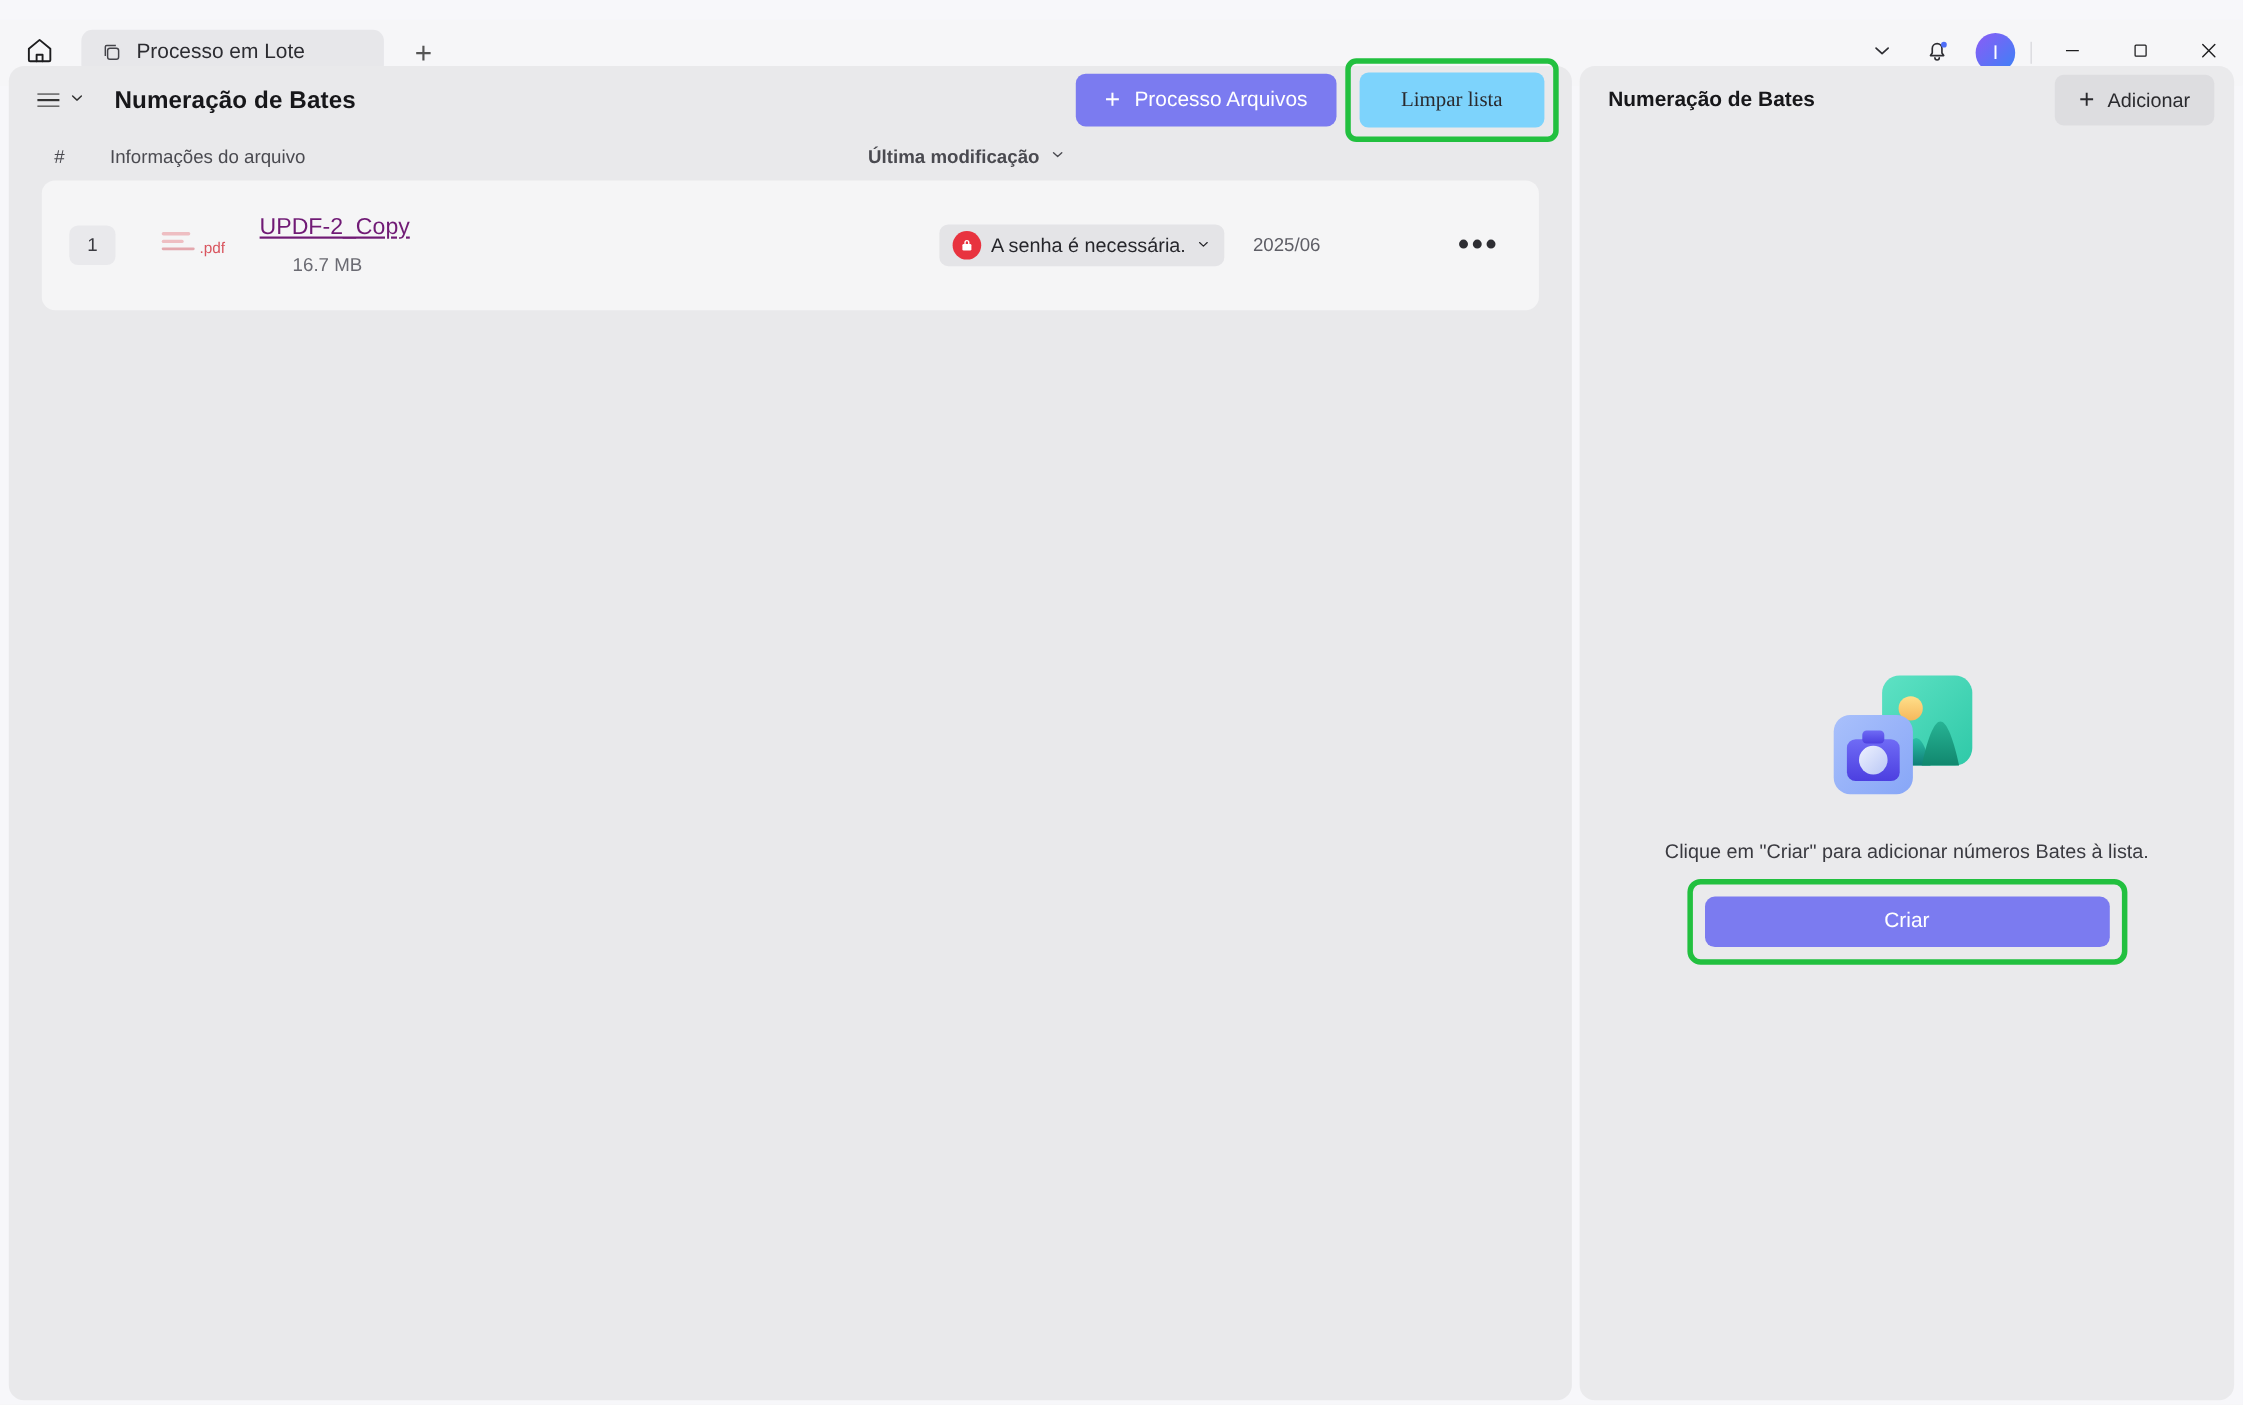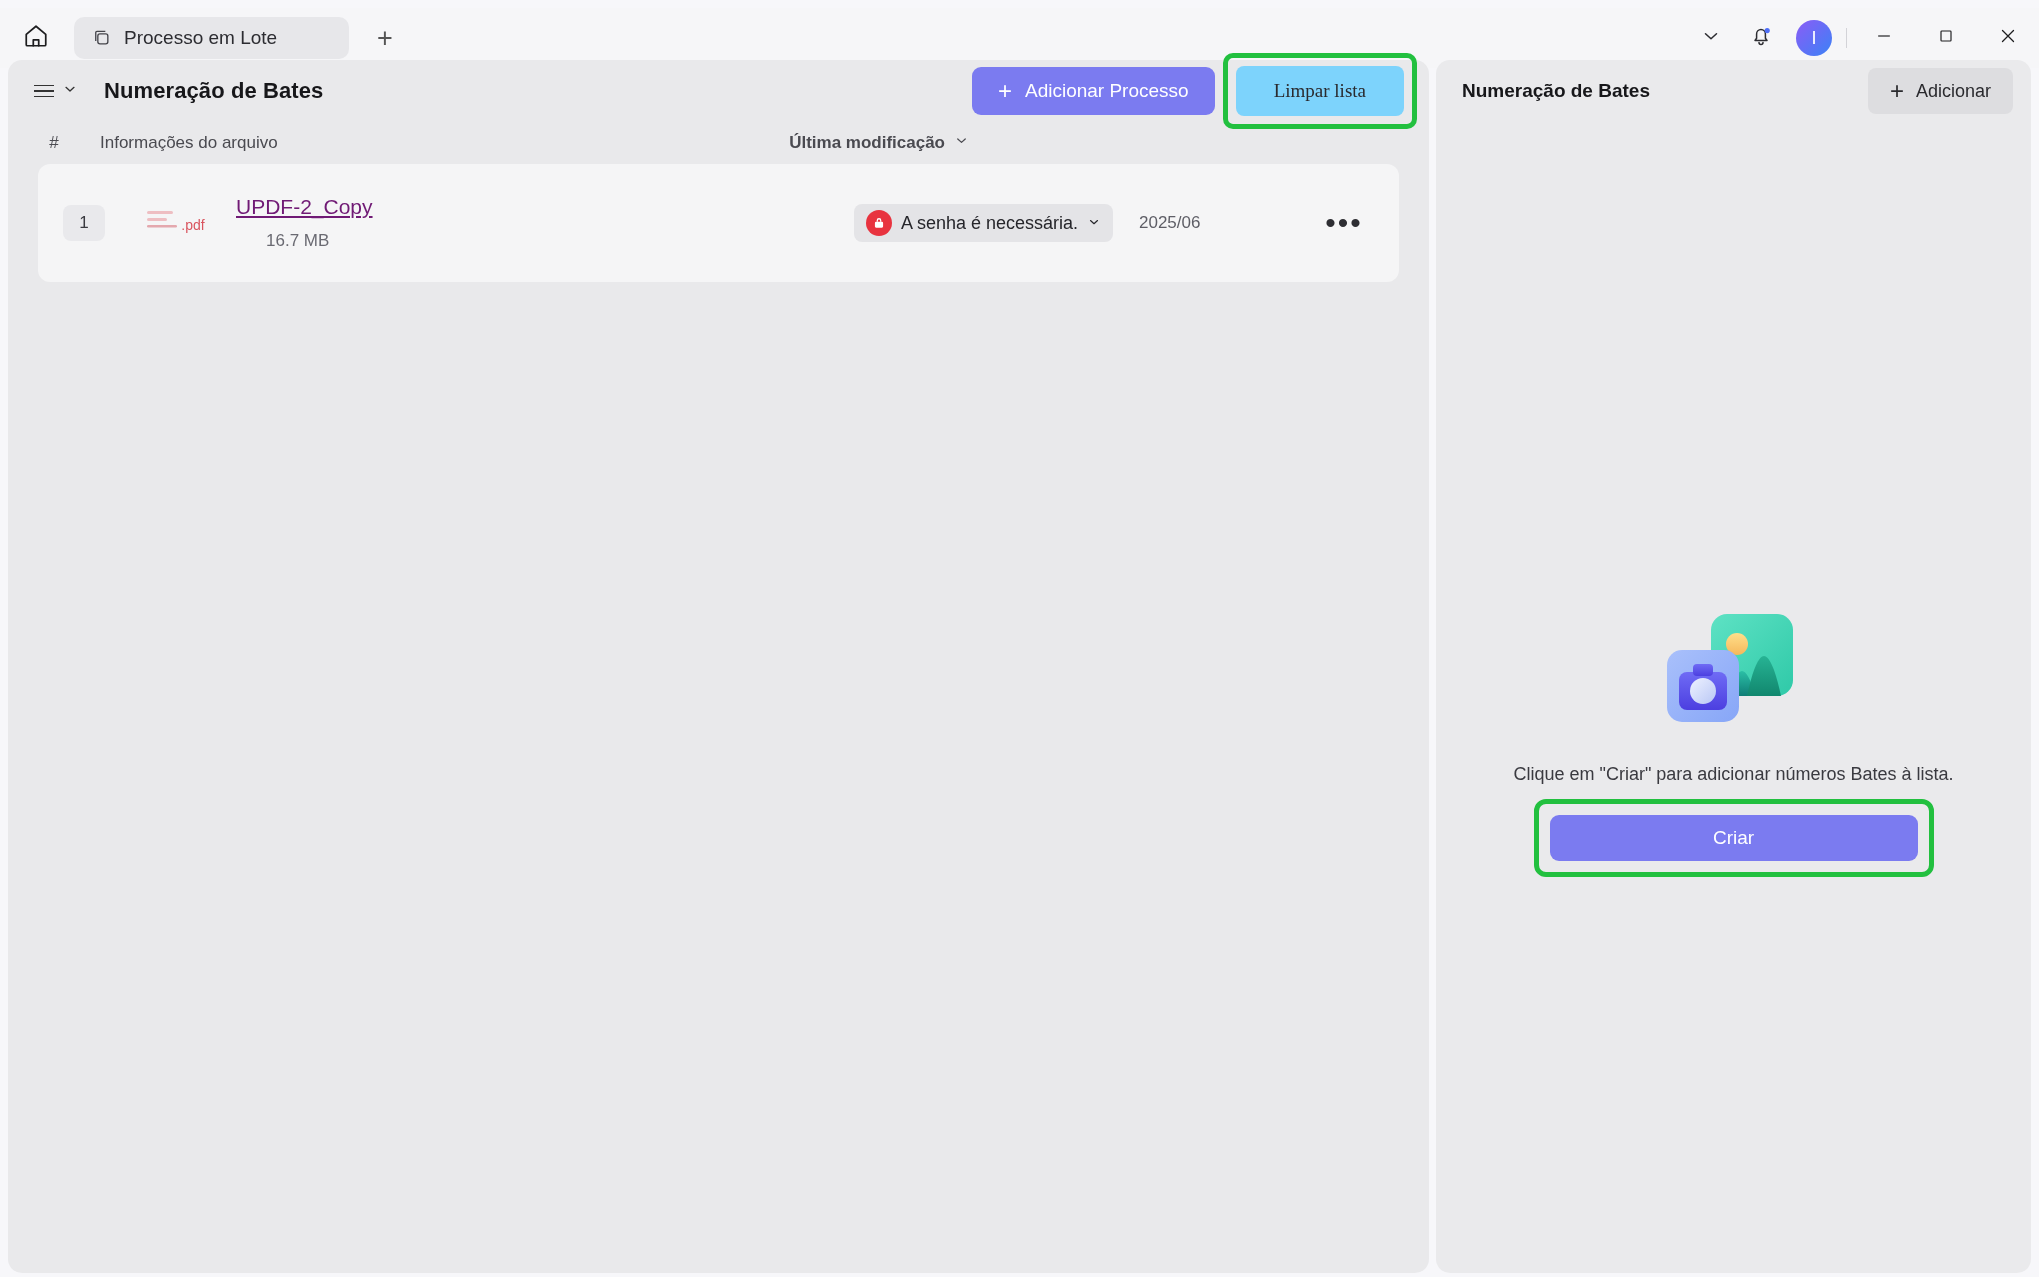--- a/index.html
+++ b/index.html
@@ -7,21 +7,21 @@
     width: 2039px;
     height: 1277px;
     overflow: hidden;
     font-family: "Liberation Sans", sans-serif;
     background: #f7f7fa;
   }
 
   
   .titlebar {
     position: absolute;
-    top: 8px; left: 0;
+    top: 18px; left: 0;
     width: 2039px;
     height: 60px;
     background: #f6f6f8;
     display: flex;
     align-items: center;
   }
   .home-btn {
     width: 44px; height: 44px;
     margin-left: 14px;
     display: flex; align-items: center; justify-content: center;
@@ -425,21 +425,21 @@
           <svg width="16" height="16" viewBox="0 0 24 24" fill="none" stroke="#333" stroke-width="2" stroke-linecap="round" stroke-linejoin="round">
               <path d="M6 9.5 12 15l6-5.5"></path>
             </svg>
         </span>
       </div>
       <div class="lp-title">Numeração de Bates</div>
 
       <div class="lp-actions">
         <button class="btn-primary">
           <span class="plus">+</span>
-          <span>Adicionar Processo</span>
+          <span>Processo Arquivos</span>
         </button>
         <span class="hl-wrap">
           <button class="btn-secondary">Limpar lista</button>
         </span>
       </div>
     </div>
 
     <div class="col-head">
       <div class="col-hash">#</div>
       <div class="col-info">Informações do arquivo</div>

